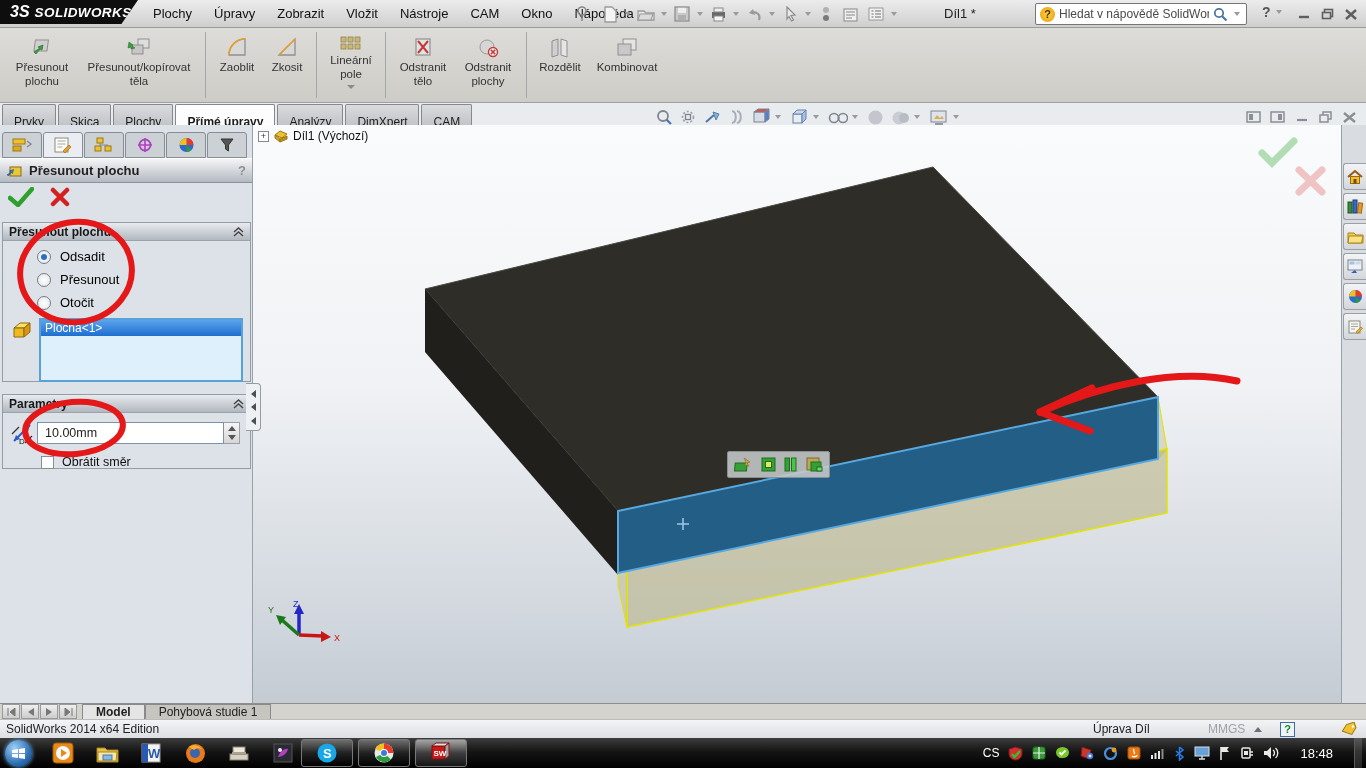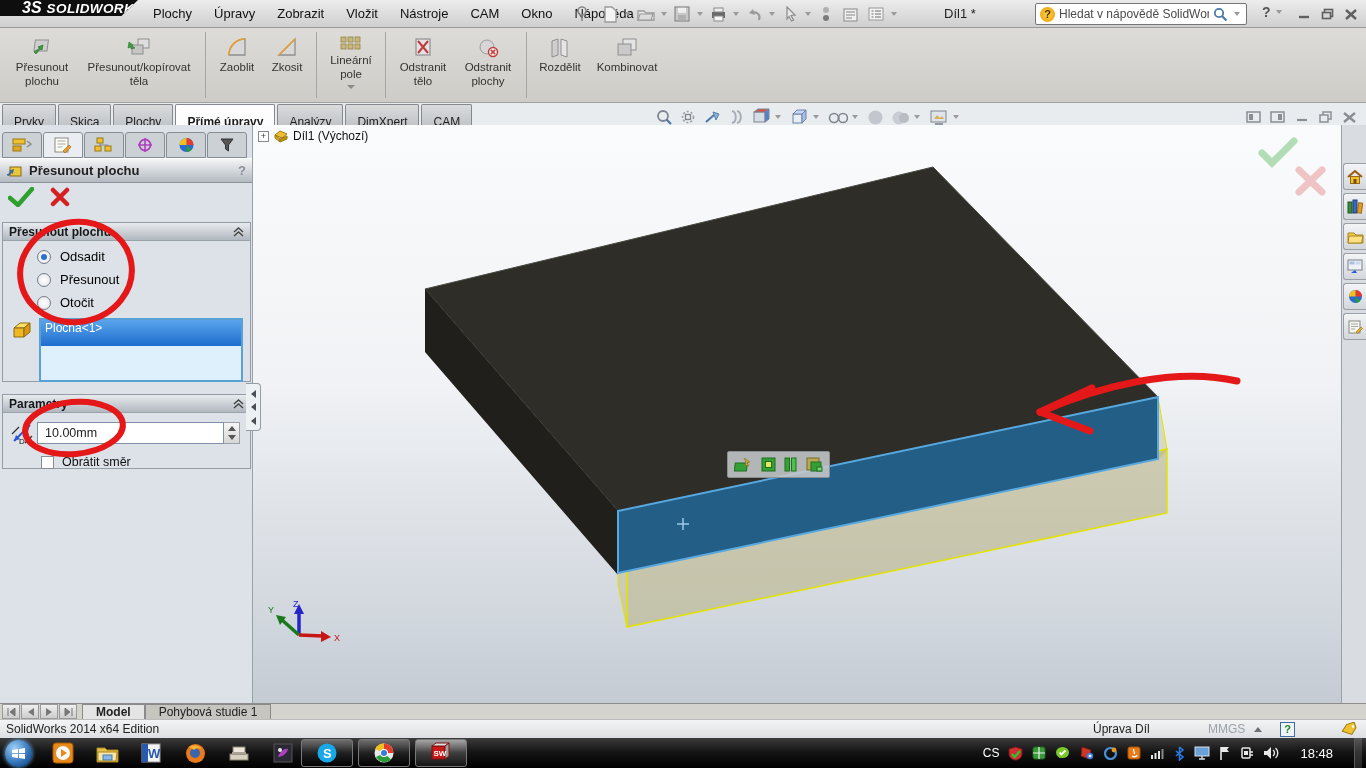--- a/index.html
+++ b/index.html
@@ -2,21 +2,21 @@
 <html><head>
 <meta charset="utf-8">
 <style>
   *{margin:0;padding:0;box-sizing:border-box}
   html,body{width:1366px;height:768px;overflow:hidden;font-family:"Liberation Sans",sans-serif;background:#fff}
   .ab{position:absolute}
   svg{display:block}
 
   
   #menubar{left:0;top:0;width:1366px;height:28px;background:linear-gradient(#ececec,#cfcfcf);border-bottom:1px solid #9a9a9a}
-  #logo{left:0;top:0;width:138px;height:16px;background:#0e0e0e;color:#fff;clip-path:polygon(0 0,100% 0,88% 100%,0 100%);display:flex;align-items:center;padding-left:22px;gap:5px}
+  #logo{left:0;top:0;width:138px;height:24px;background:#0e0e0e;color:#fff;clip-path:polygon(0 0,100% 0,88% 100%,0 100%);display:flex;align-items:center;padding-left:10px;gap:5px}
   #logo .mark{font-size:16px;font-weight:bold;font-style:italic}
   #logo .brand{font-size:13.5px;font-weight:bold;font-style:italic;letter-spacing:.4px}
   #menus{left:142px;top:0;height:28px;display:flex}
   .mi{padding:0 11px;line-height:28px;font-size:13px;color:#111;cursor:default}
   .pin{left:575px;top:6px}
   #qat{left:598px;top:2px;height:24px;display:flex;align-items:center;gap:1px}
   .qi{width:24px;height:22px;display:flex;align-items:center;justify-content:center}
   .dn{width:0;height:0;border-left:3px solid transparent;border-right:3px solid transparent;border-top:4px solid #9a9a9a;margin:0 2px}
   #doctitle{left:922px;top:0;width:76px;line-height:28px;text-align:center;font-size:13px;color:#222}
   #searchbox{left:1035px;top:3px;width:212px;height:22px;background:#fff;border:1px solid #767676;border-radius:2px;display:flex;align-items:center;padding:0 4px;gap:4px}
@@ -52,21 +52,21 @@
   #pmheader .q{margin-left:auto;color:#8b9097;font-weight:bold}
   #okrow{position:absolute;left:8px;top:62px;display:flex;align-items:center;gap:16px}
   .gbox{position:absolute;left:2px;width:249px;border:1px solid #949ca4;background:#dde2e8}
   .ghead{height:18px;background:linear-gradient(#e8ebee,#b2b8c0);border-bottom:1px solid #9aa2aa;display:flex;align-items:center;padding:0 6px;font-size:12px;font-weight:bold;color:#16181a}
   .ghead .chev{margin-left:auto}
   .radio-row{display:flex;align-items:flex-end;gap:9px;margin:8px 0 0 34px;font-size:13px;color:#000}
   .rdot{width:14px;height:14px;border-radius:50%;border:1px solid #767d85;background:radial-gradient(#fff,#dfe2e6);position:relative}
   .rdot.sel::after{content:"";position:absolute;left:3px;top:3px;width:6px;height:6px;border-radius:50%;background:#2a70c8}
   #selwrap{position:relative;margin-top:8px;height:70px}
   #selbox{position:absolute;left:36px;top:0;width:204px;height:64px;background:#def0fb;border:2px solid #58a2d8}
-  #selitem{height:26px;line-height:16px;padding:0 4px;font-size:12px;color:#fff;background:linear-gradient(#5aa4ec,#1e6ecf)}
+  #selitem{height:16px;line-height:16px;padding:0 4px;font-size:12px;color:#fff;background:linear-gradient(#5aa4ec,#1e6ecf)}
   #prmrow{display:flex;align-items:center;margin:9px 10px 0 34px}
   #distinput{flex:1;height:22px;border:1px solid #7d92a8;font-size:12.5px;padding:0 7px;color:#222;background:#fff;outline:none;min-width:0}
   #spinner{width:16px;height:22px;border:1px solid #9aa0a6;border-left:none;background:linear-gradient(#f6f6f6,#d6d6d6);display:flex;flex-direction:column;align-items:center;justify-content:space-evenly}
   .spup{width:0;height:0;border-left:4px solid transparent;border-right:4px solid transparent;border-bottom:5px solid #555}
   .spdn{width:0;height:0;border-left:4px solid transparent;border-right:4px solid transparent;border-top:5px solid #555}
   #chkrow{display:flex;align-items:center;gap:8px;margin:11px 0 10px 38px;font-size:12.5px;color:#111}
   .cbox{width:13px;height:13px;background:#fff;border:1px solid #868d95}
   #splitter{position:absolute;left:246px;top:258px;width:15px;height:48px;background:#eef1f4;border:1px solid #949ca4;border-left:none;border-radius:0 4px 4px 0;display:flex;flex-direction:column;align-items:center;justify-content:space-evenly;z-index:7}
   .larr{width:0;height:0;border-top:4px solid transparent;border-bottom:4px solid transparent;border-right:5px solid #4a4f55}
 

